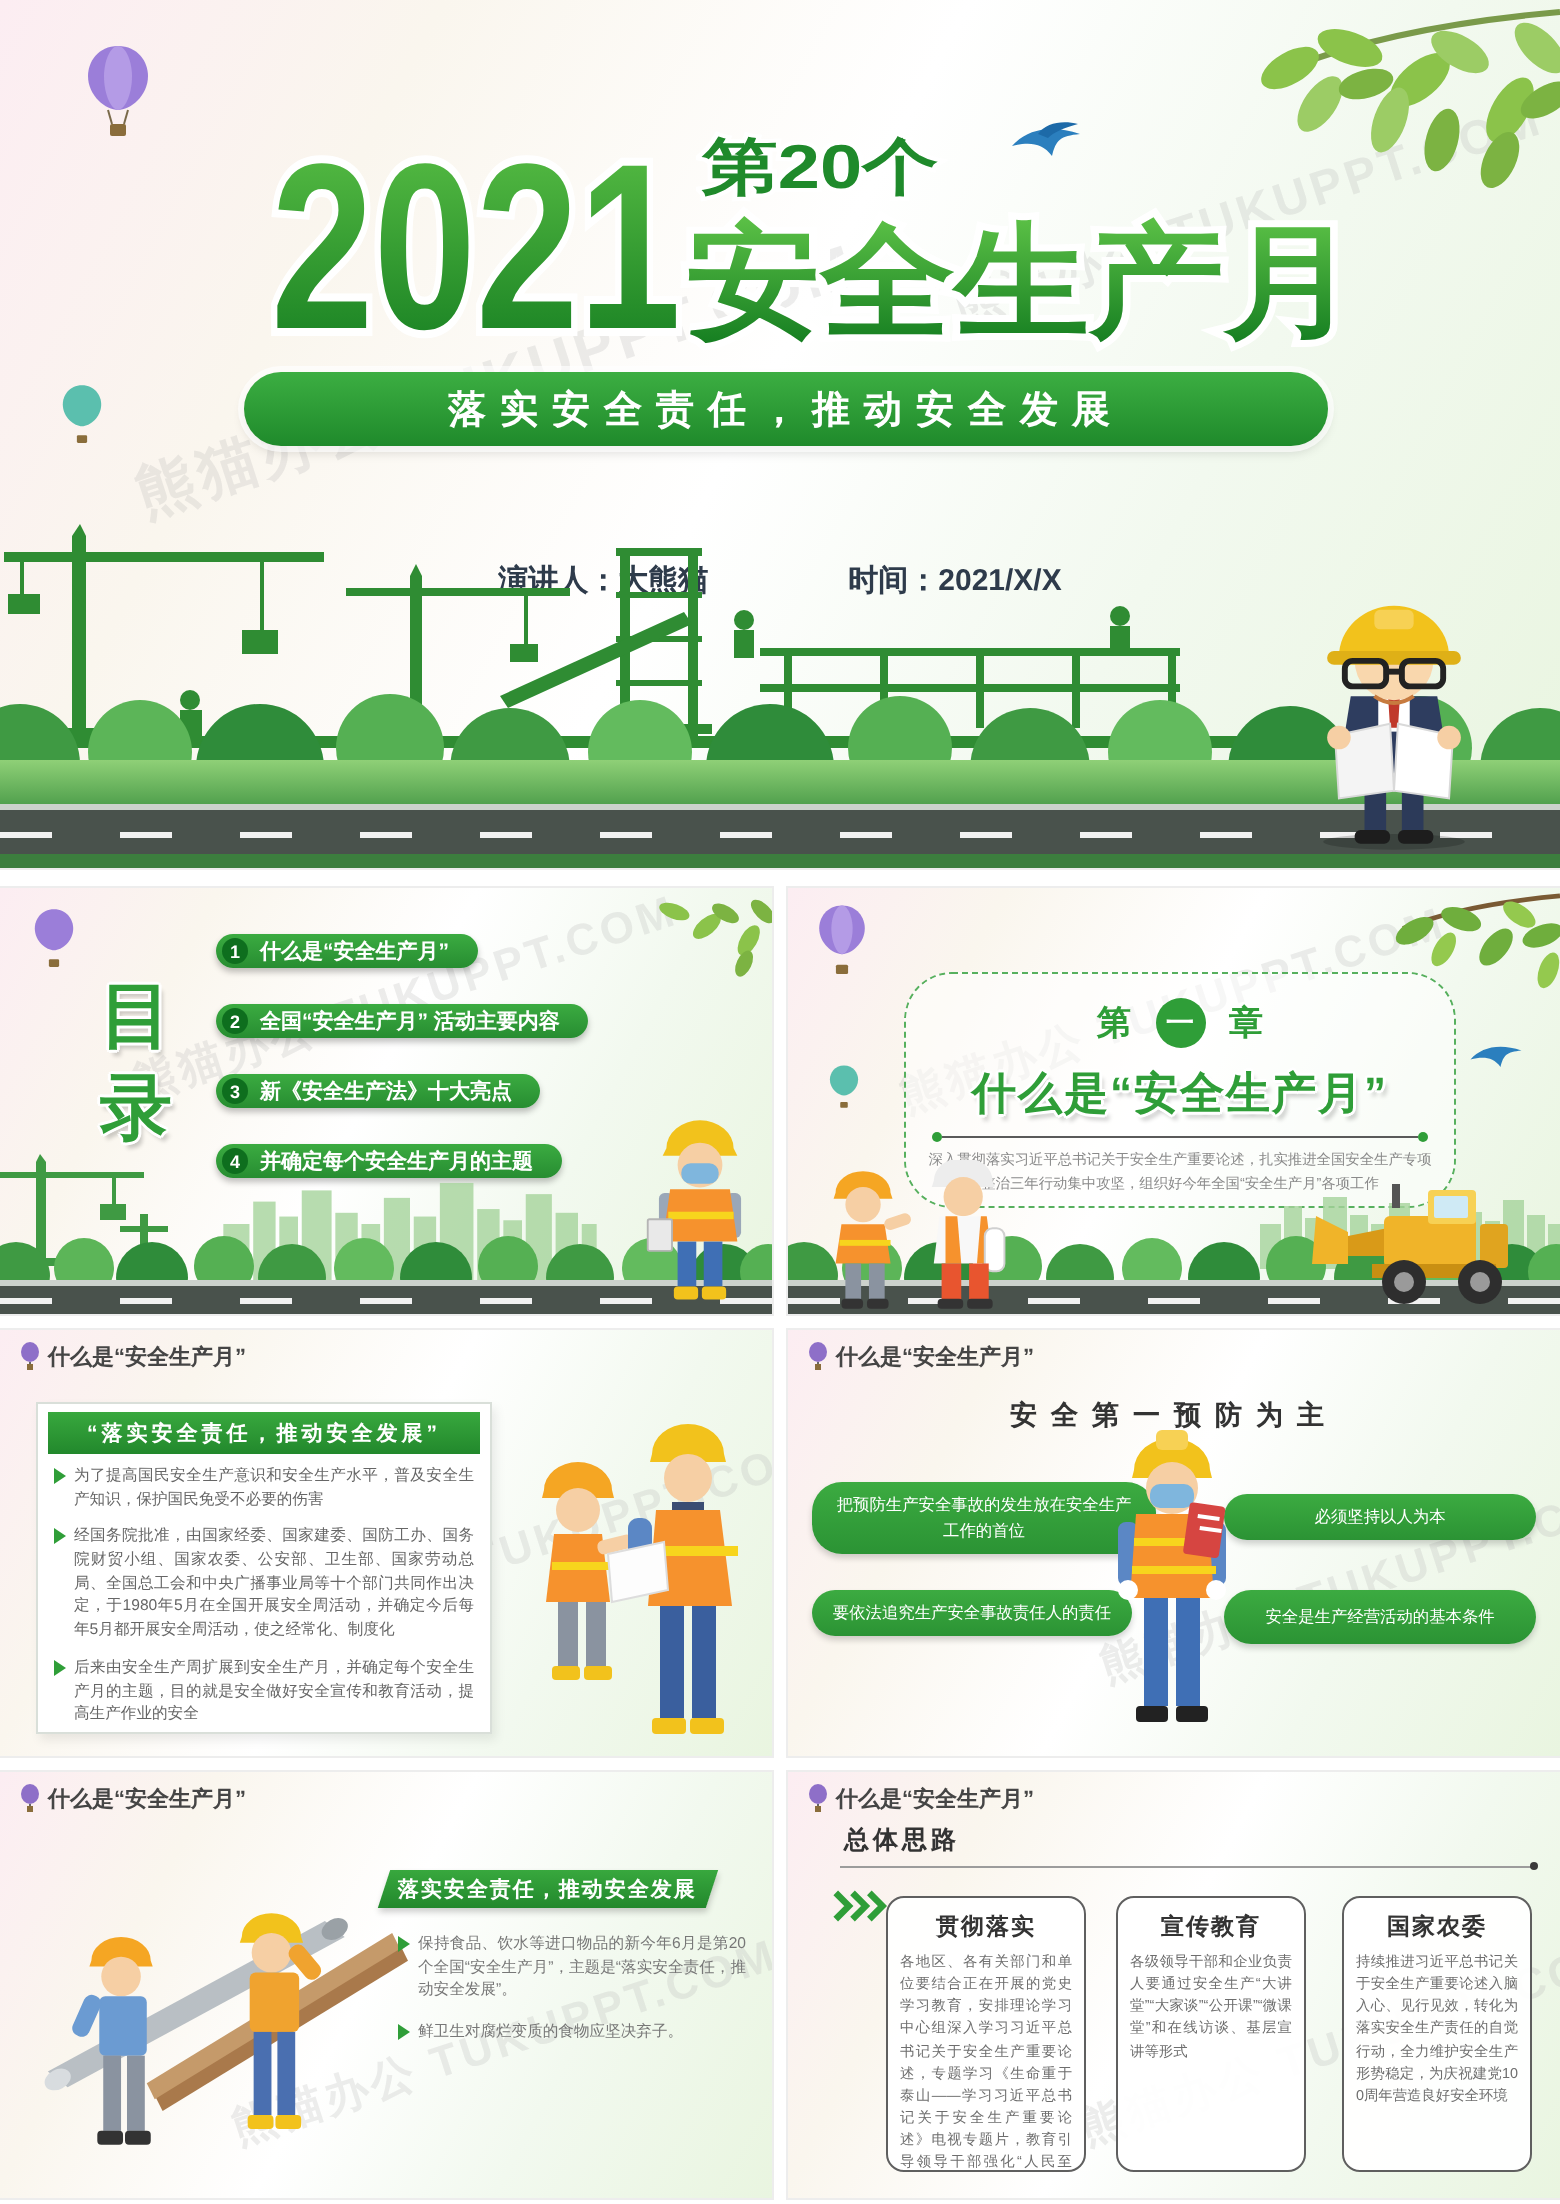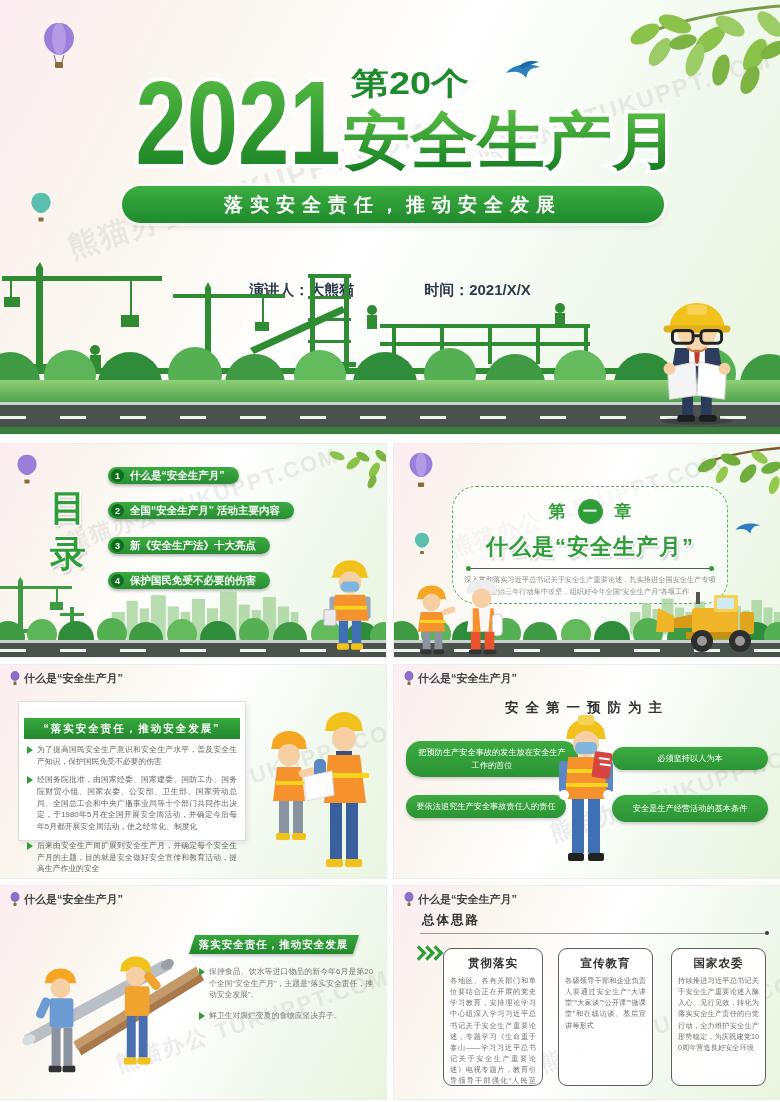--- a/index.html
+++ b/index.html
@@ -27,21 +27,21 @@
 
 .dashedbox{position:absolute;left:58px;top:42px;width:276px;height:118px;border:1.5px dashed #57b05e;border-radius:24px;background:rgba(255,255,255,.55)}
 .chrow{position:absolute;left:58px;top:55px;width:276px;display:flex;align-items:center;justify-content:center;gap:12px;font-size:17px;font-weight:900;color:#2f9e38}
 .chnum{width:25px;height:25px;border-radius:50%;background:#2f9e38;color:#fff;font-size:14px;display:flex;align-items:center;justify-content:center}
 .chtitle{position:absolute;left:58px;top:88px;width:276px;text-align:center;font-size:22px;font-weight:900;color:#2f9e38;letter-spacing:1px}
 .chdiv{position:absolute;left:72px;top:122px;width:248px;display:flex;align-items:center}
 .chdiv .ln{flex:1;height:1px;background:#5a5a5a}
 .chdiv .dot{width:5px;height:5px;border-radius:50%;background:#2f9e38}
 .chdesc{position:absolute;left:68px;top:130px;width:256px;font-size:7.2px;color:#8a8a8a;line-height:1.7;text-align:center;word-break:break-all}
 
-.card{position:absolute;left:18px;top:36px;width:228px;height:140px;background:#fff;border:1px solid #d9dfd9;box-shadow:2px 3px 5px rgba(0,0,0,.08);padding:16px 5px}
+.card{position:absolute;left:18px;top:36px;width:228px;height:166px;background:#fff;border:1px solid #d9dfd9;box-shadow:2px 3px 5px rgba(0,0,0,.08);padding:4px 5px}
 .cardbanner{height:21px;background:linear-gradient(#38a83e,#22882c);color:#fff;font-size:10.5px;font-weight:bold;letter-spacing:2px;display:flex;align-items:center;justify-content:center;margin-bottom:5px;white-space:nowrap}
 .bullet{display:flex;gap:4px;font-size:7.8px;color:#666;line-height:1.5;margin:0 3px 7px 3px;text-align:justify;word-break:break-all}
 .tri{flex:0 0 6px;width:0;height:0;border-left:6px solid #2f9e38;border-top:4px solid transparent;border-bottom:4px solid transparent;margin-top:2px}
 
 .ctitle{position:absolute;left:0;top:34px;width:386px;text-align:center;font-size:13.5px;font-weight:700;color:#333;letter-spacing:7px}
 .pill{position:absolute;background:linear-gradient(#3cab41,#2b9334);border-radius:15px;color:#fff;font-size:8.2px;display:flex;align-items:center;justify-content:center;text-align:center;padding:3px 10px;line-height:1.6;box-shadow:0 2px 3px rgba(0,0,0,.18);word-break:break-all}
 
 .pgram{position:absolute;left:192px;top:49px;width:164px;height:19px;background:linear-gradient(#38a83e,#22882c);transform:skewX(-18deg);display:flex;align-items:center;justify-content:center;box-shadow:1px 2px 3px rgba(0,0,0,.2)}
 .pgram span{transform:skewX(18deg);color:#fff;font-size:10.5px;font-weight:bold;letter-spacing:1px;white-space:nowrap}
 .tbullets{position:absolute;left:196px;top:80px;width:180px}
@@ -247,21 +247,21 @@
     <div class="tocbar" style="top:58px">
         <span class="tocnum">2</span>
         <span>全国“安全生产月” 活动主要内容</span>
       </div>
     <div class="tocbar" style="top:93px">
         <span class="tocnum">3</span>
         <span>新《安全生产法》十大亮点</span>
       </div>
     <div class="tocbar" style="top:128px">
         <span class="tocnum">4</span>
-        <span>保护国民免受不必要的伤害</span>
+        <span>并确定每个安全生产月的主题</span>
       </div>
 
     <svg class="s" style="left:90px;top:140px" width="230" height="56" viewBox="0 0 200 60" opacity="0.8">
       <g fill="#a6d49c">
           <rect x="0" y="30" width="14" height="30"></rect>
           <rect x="16" y="18" width="12" height="42"></rect>
           <rect x="30" y="26" width="10" height="34"></rect>
           <rect x="42" y="12" width="16" height="48"></rect>
           <rect x="60" y="24" width="12" height="36"></rect>
           <rect x="74" y="30" width="10" height="30"></rect>

